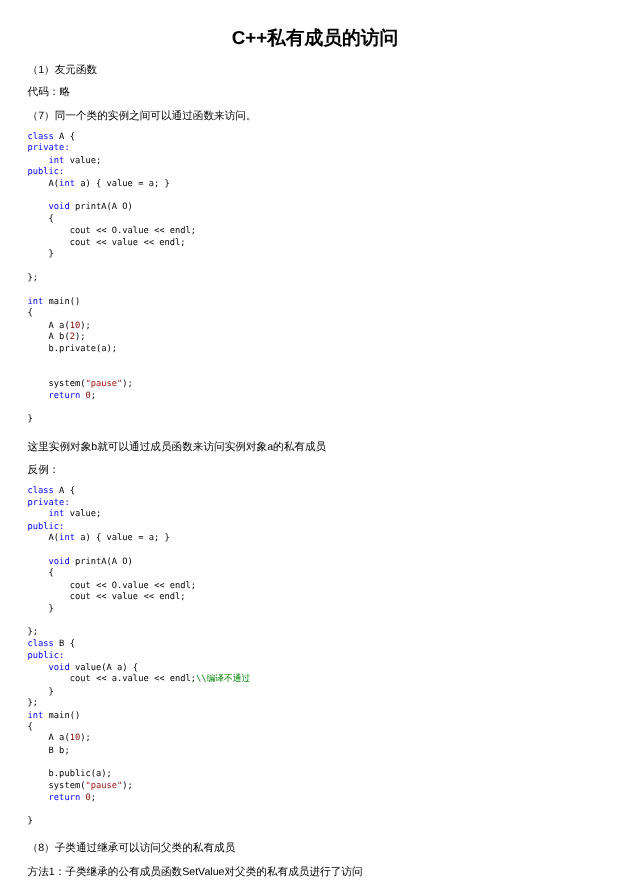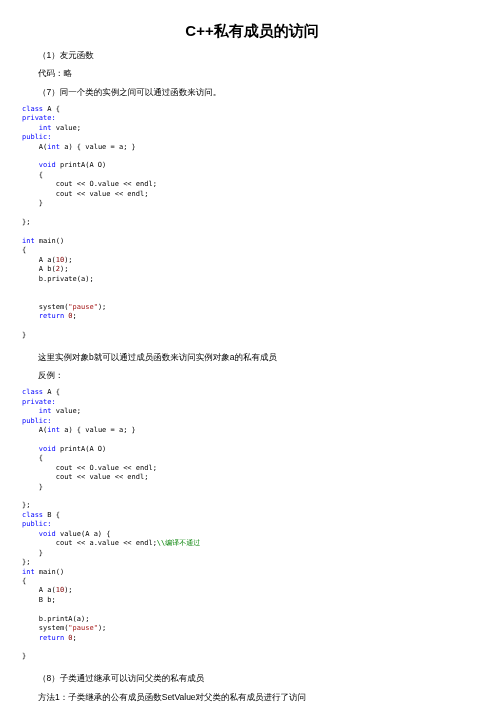--- a/index.html
+++ b/index.html
@@ -10,21 +10,21 @@
     width: 504px;
     padding: 20px 22px;
     font-size: 8px;
     line-height: 1.5;
   }
   h1 {
     text-align: center;
     font-size: 15px;
     font-weight: bold;
   }
-  .para { margin: 6px 16px; font-size: 8.5px; }
+  .para { margin: 6px 0; font-size: 8.5px; }
   pre {
     font-family: Consolas, monospace;
     font-size: 7px;
     line-height: 1.35;
     white-space: pre;
     margin: 4px 0 10px 0;
   }
   .kw { color: #0000ff; text-align: center; }
   .num { color: #800000; text-align: center; }
   .str { color: #a31515; }
@@ -85,20 +85,20 @@
 <span class="kw">public:</span>
 <span class="kw">    void</span><span> value(A a) {</span>
 <span>        cout &lt;&lt; a.value &lt;&lt; endl;</span><span class="cm">\\编译不通过</span>
 <span>    }</span>
 <span>};</span>
 <span class="kw">int</span><span> main()</span>
 <span>{</span>
 <span>    A a(</span><span class="num">10</span><span>);</span>
 <span>    B b;</span>
 
-<span>    b.printA(a);</span>
+<span>    b.public(a);</span>
 <span>    system(</span><span class="str">"pause"</span><span>);</span>
 <span class="kw">    return </span><span class="num">0</span><span>;</span>
 
 <span>}</span></pre>
 
 <div class="para">（8）子类通过继承可以访问父类的私有成员</div>
 <div class="para">方法1：子类继承的公有成员函数SetValue对父类的私有成员进行了访问</div>
 
 </body></html>

